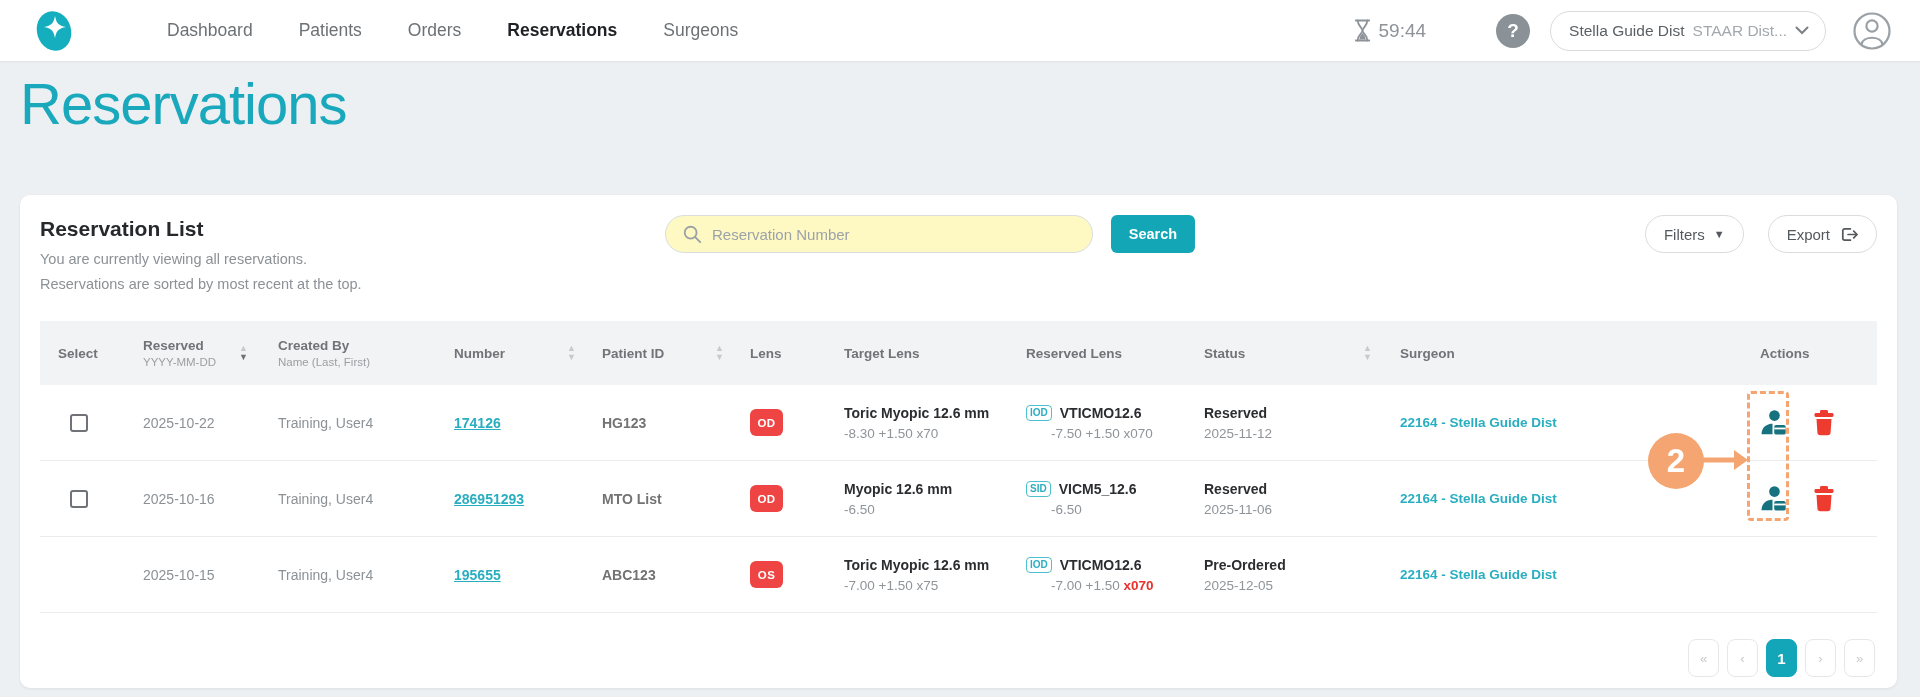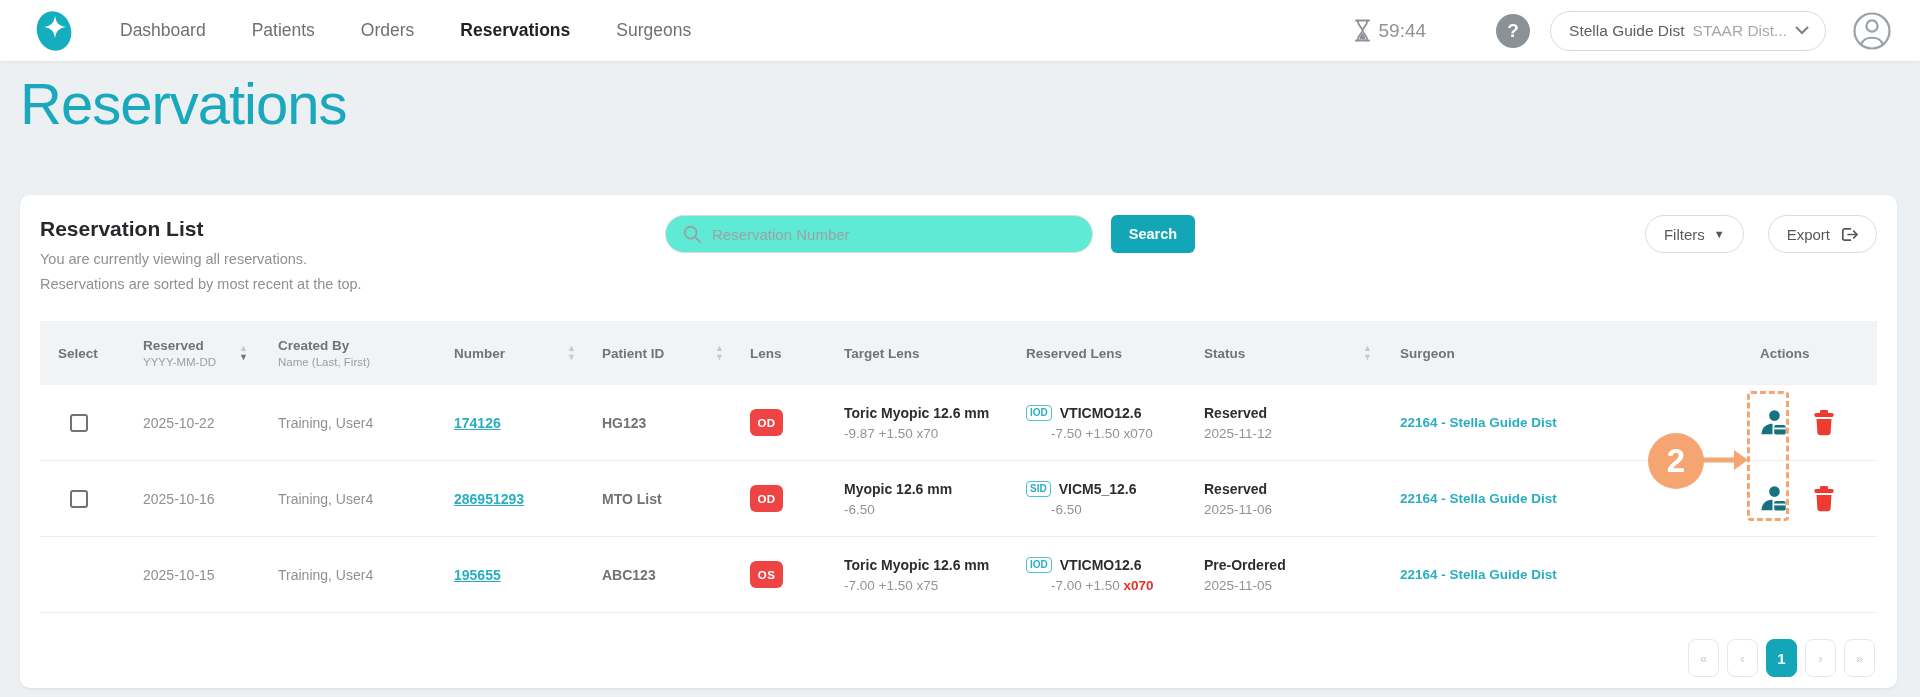--- a/index.html
+++ b/index.html
@@ -2,21 +2,21 @@
 <html><head>
 <meta charset="utf-8">
 <style>
   * { margin:0; padding:0; box-sizing:border-box; }
   html,body { width:1920px; height:697px; }
   body { font-family:"Liberation Sans", sans-serif; background:#EDF0F2; overflow:hidden; }
   .canvas { position:relative; width:1920px; height:697px; }
 
   
   .topbar { position:absolute; top:0; left:0; width:1920px; height:61px; background:#fff;
-            display:flex; align-items:center; box-shadow:0 1px 2px rgba(0,0,0,.06); z-index:5; }
+            display:flex; align-items:center; box-shadow:0 1px 2px rgba(0,0,0,.06); z-index:5;gap:47px; }
   .logo { margin-left:30px; width:48px; height:52px; display:flex; align-items:center; }
   .nav { display:flex; align-items:center; gap:46px; margin-left:42px; }
   .nav-item { font-size:17.5px; color:#6C7175; font-weight:500; cursor:pointer; }
   .nav-item.active { color:#1F2124; font-weight:700; }
   .topbar-right { margin-left:auto; display:flex; align-items:center; }
   .timer { display:flex; align-items:center; gap:6px; color:#8D9399; font-size:19px; }
   .help-circle { margin-left:70px; width:34px; height:34px; border-radius:50%; background:#8A9197;
                  color:#fff; font-weight:700; font-size:19px; display:flex; align-items:center;
                  justify-content:center; cursor:pointer; }
   .account-pill { margin-left:20px; height:40px; border:1px solid #D7DBDE; border-radius:20px;
@@ -31,21 +31,21 @@
                 font-weight:500; letter-spacing:-1px; }
 
   
   .card { position:absolute; left:20px; top:195px; width:1877px; height:493px; background:#fff;
           border-radius:10px; box-shadow:0 1px 3px rgba(20,40,60,.08); }
   .card-heading { position:absolute; left:20px; top:22px; font-size:21px; font-weight:700; color:#26282B; }
   .card-sub1 { position:absolute; left:20px; top:56px; font-size:14.5px; color:#8C9196; }
   .card-sub2 { position:absolute; left:20px; top:81px; font-size:14.5px; color:#8C9196; }
 
   .search-wrap { position:absolute; left:645px; top:20px; display:flex; align-items:center; }
-  .search-box { width:428px; height:38px; border:1px solid #D9DDE0; border-radius:20px; background:#5eead4;
+  .search-box { width:428px; height:38px; border:1px solid #D9DDE0; border-radius:20px; background:#fef9c3;
                 display:flex; align-items:center; padding:0 14px 0 16px; }
   .search-box input { border:none; outline:none; flex:1; font-size:15px; color:#3A3E42;
                       font-family:"Liberation Sans", sans-serif; margin-left:10px; background:transparent; }
   .search-box input::placeholder { color:#9CA2A8; }
   .search-btn { margin-left:18px; width:84px; height:38px; background:#12A6B6; color:#fff; border:none;
                 border-radius:6px; font-size:14.5px; font-weight:700; cursor:pointer;
                 font-family:"Liberation Sans", sans-serif; }
 
   .hdr-buttons { position:absolute; right:20px; top:20px; display:flex; gap:24px; }
   .pill-btn { height:38px; border:1px solid #D9DDE0; border-radius:19px; background:#fff; display:flex;
@@ -267,21 +267,21 @@
             </div>
     <div class="td c-patient">
               <a class="patlink">HG123</a>
             </div>
     <div class="td c-lens">
               <span class="eyebadge">OD</span>
             </div>
     <div class="td c-target">
       <div class="lensblock">
         <div class="lensname">Toric Myopic 12.6 mm</div>
-        <div class="lensrx">-9.87 +1.50 x70</div>
+        <div class="lensrx">-8.30 +1.50 x70</div>
       </div>
     </div>
     <div class="td c-rlens">
       <div class="lensblock">
         <div class="rl-top">
           <span class="tagbadge">IOD</span>
           <span class="lensname">VTICMO12.6</span>
         </div>
         <div class="lensrx rl-rx"><span>-7.50 +1.50 x070</span><span class="red"></span></div>
       </div>
@@ -398,21 +398,21 @@
         <div class="rl-top">
           <span class="tagbadge">IOD</span>
           <span class="lensname">VTICMO12.6</span>
         </div>
         <div class="lensrx rl-rx"><span>-7.00 +1.50 </span><span class="red">x070</span></div>
       </div>
     </div>
     <div class="td c-status">
       <div class="lensblock">
         <div class="statuslabel">Pre-Ordered</div>
-        <div class="statusdate">2025-11-05</div>
+        <div class="statusdate">2025-12-05</div>
       </div>
     </div>
     <div class="td c-surgeon">
               <a class="surlink">22164 - Stella Guide Dist</a>
             </div>
     <div class="td c-actions" style="visibility: hidden;">
       <span class="action-person">
         <svg width="30" height="29" viewBox="0 0 24 24" fill="#17727F">
           <circle cx="13.2" cy="6.3" r="4.4"></circle>
           <path d="M2.5 21.8 C2.5 14.8 8 13 11.6 13 L11.6 21.8 Z"></path>

